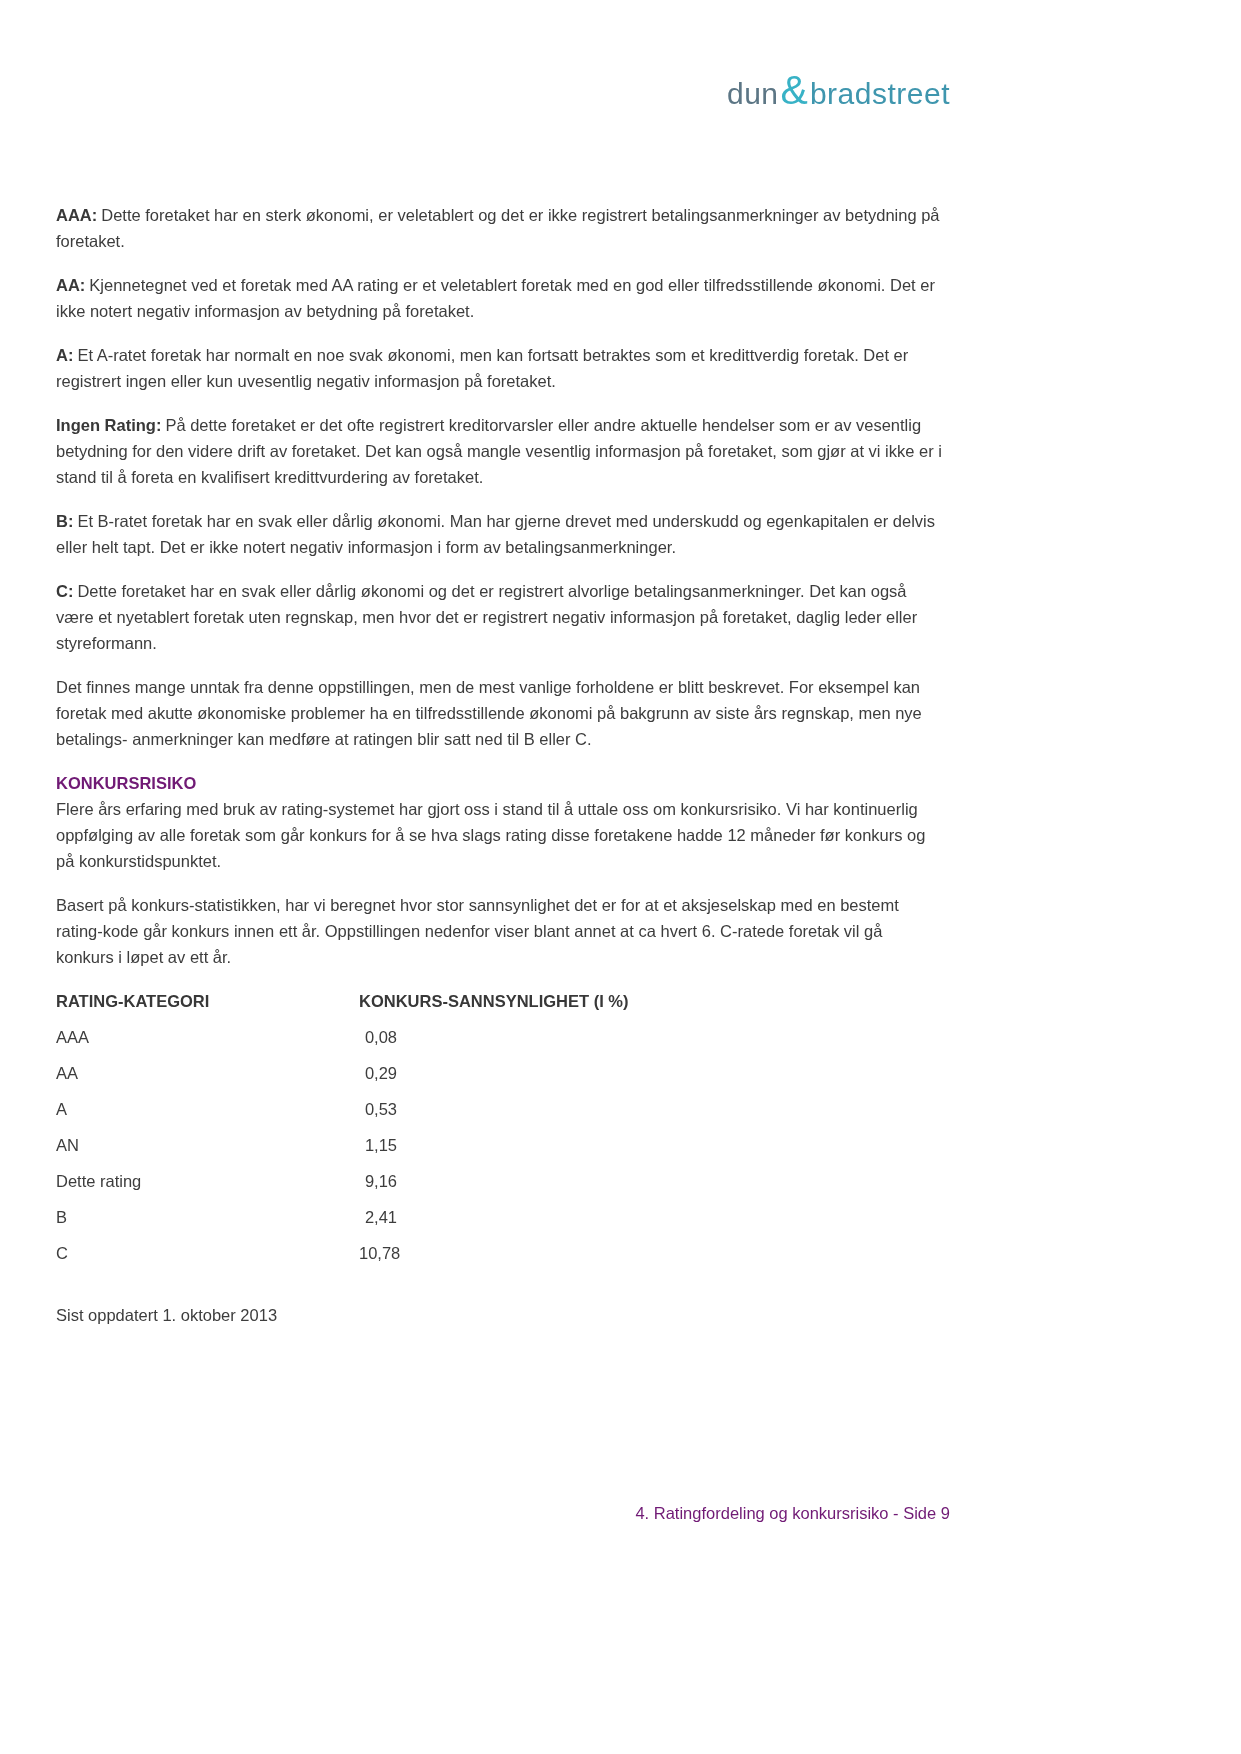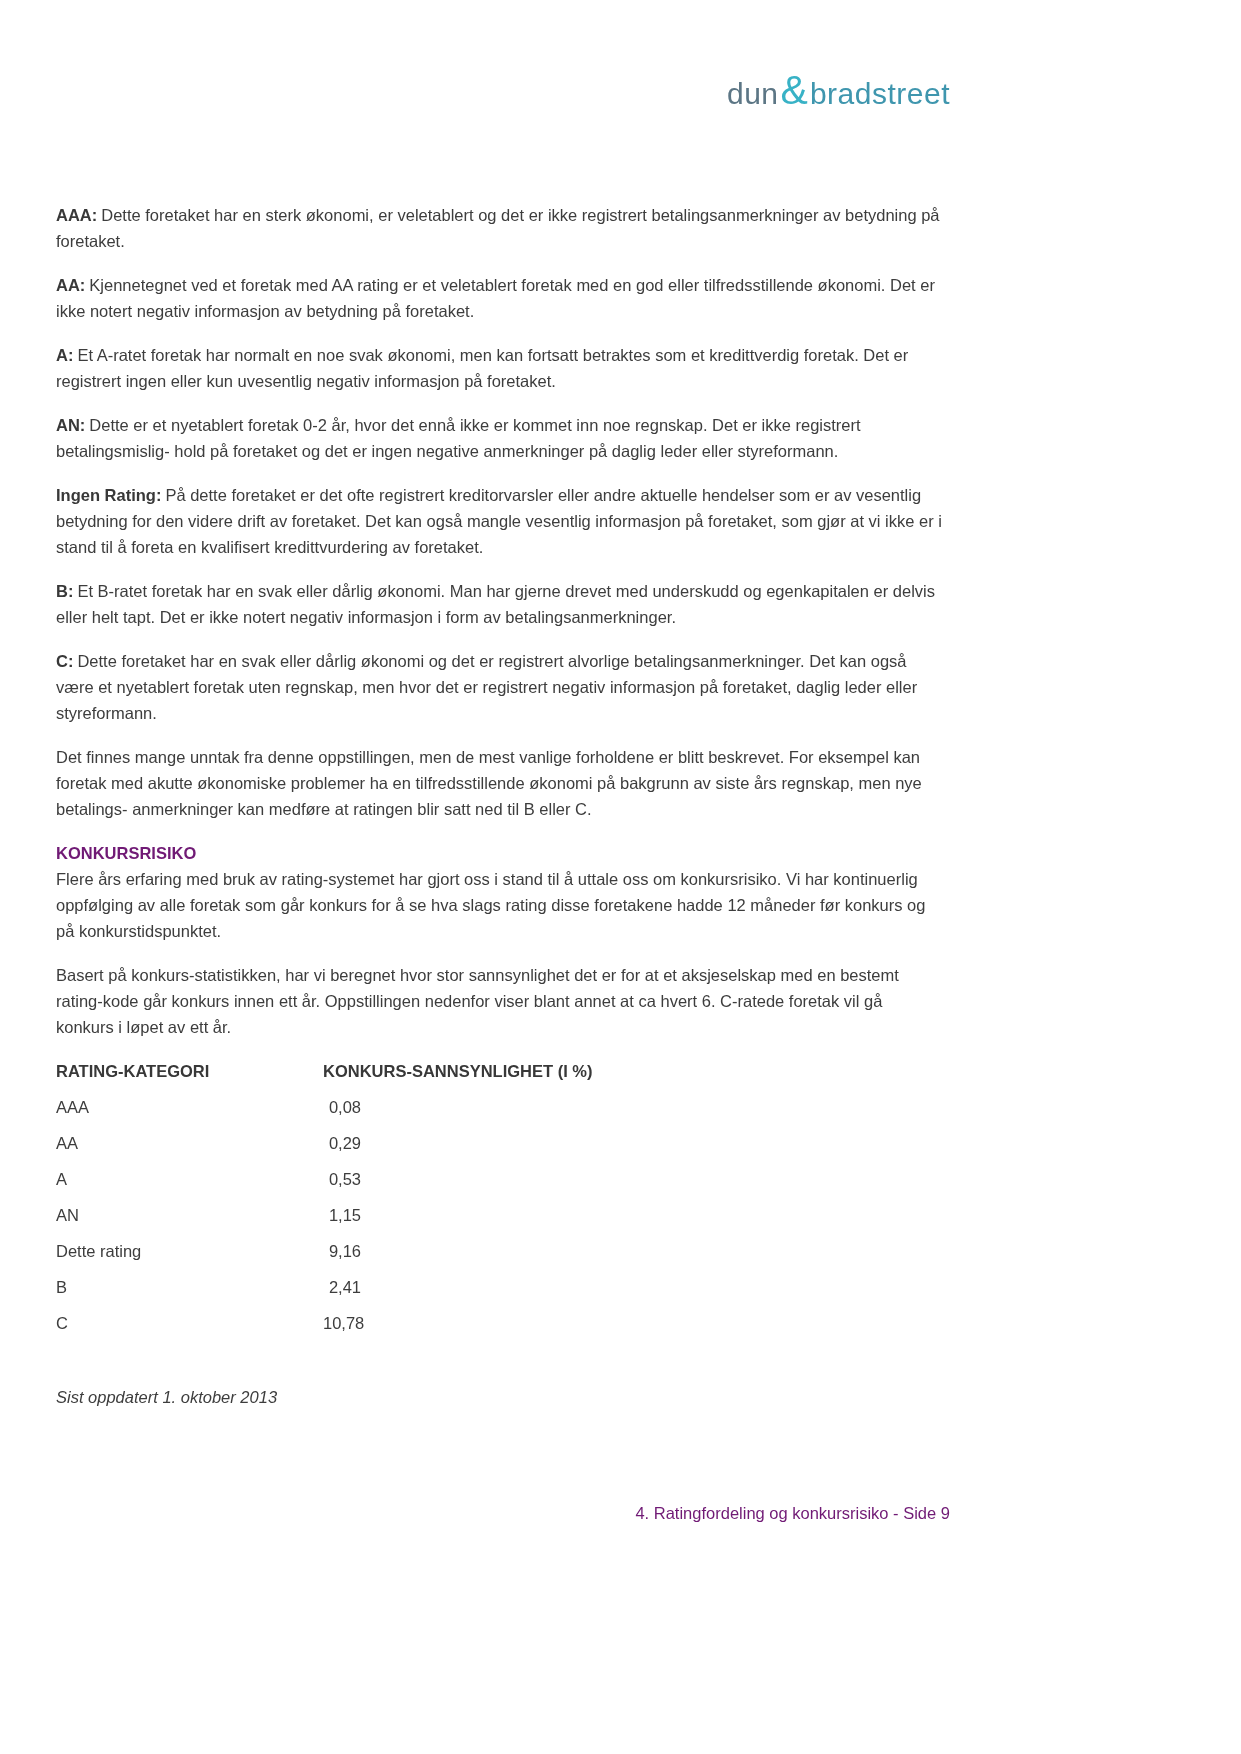--- a/index.html
+++ b/index.html
@@ -51,27 +51,26 @@
   }
   p.block { margin: 0 0 18px 0; }
   strong.lead { font-weight: bold; color: #383838; margin-right: 4px; }
   h2.section {
     font-size: 16.5px;
     line-height: 26px;
     font-weight: bold;
     color: #701a75;
   }
   .rating-table { margin-top: 14px; }
-  .trow { display: flex; margin-bottom: 10px; line-height: 26px; }
+  .trow { display: flex; margin-bottom: 10px; line-height: 26px; gap: 36px; }
   .thead { font-weight: bold; color: #383838; }
   .tcell-cat { width: 267px; }
   .tcell-val { width: 38px; text-align: right; }
   .updated {
-    margin-top: 48px;
-    font-style: italic;
+    margin-top: 36px;
   }
   .footer {
     position: absolute;
     top: 1500px;
     right: 291px;
     font-size: 16.5px;
     line-height: 26px;
     color: #701a75;
   }
 </style>
@@ -87,21 +86,20 @@
   </div>
 
   <div class="content">
 
     <p class="block"><strong class="lead">AAA:</strong><span>Dette foretaket har en sterk økonomi, er veletablert og det er ikke registrert betalingsanmerkninger av betydning på foretaket.</span></p>
 
     <p class="block"><strong class="lead">AA:</strong><span>Kjennetegnet ved et foretak med AA rating er et veletablert foretak med en god eller tilfredsstillende økonomi. Det er ikke notert negativ informasjon av betydning på foretaket.</span></p>
 
     <p class="block"><strong class="lead">A:</strong><span>Et A-ratet foretak har normalt en noe svak økonomi, men kan fortsatt betraktes som et kredittverdig foretak. Det er registrert ingen eller kun uvesentlig negativ informasjon på foretaket.</span></p>
 
-    <p class="block"><strong class="lead">AN:</strong><span>Dette er et nyetablert foretak 0-2 år, hvor det ennå ikke er kommet inn noe regnskap. Det er ikke registrert betalingsmislig- hold på foretaket og det er ingen negative anmerkninger på daglig leder eller styreformann.</span></p>
 
     <p class="block"><strong class="lead">Ingen Rating:</strong><span>På dette foretaket er det ofte registrert kreditorvarsler eller andre aktuelle hendelser som er av vesentlig betydning for den videre drift av foretaket. Det kan også mangle vesentlig informasjon på foretaket, som gjør at vi ikke er i stand til å foreta en kvalifisert kredittvurdering av foretaket.</span></p>
 
     <p class="block"><strong class="lead">B:</strong><span>Et B-ratet foretak har en svak eller dårlig økonomi. Man har gjerne drevet med underskudd og egenkapitalen er delvis eller helt tapt. Det er ikke notert negativ informasjon i form av betalingsanmerkninger.</span></p>
 
     <p class="block"><strong class="lead">C:</strong><span>Dette foretaket har en svak eller dårlig økonomi og det er registrert alvorlige betalingsanmerkninger. Det kan også være et nyetablert foretak uten regnskap, men hvor det er registrert negativ informasjon på foretaket, daglig leder eller styreformann.</span></p>
 
     <p class="block">Det finnes mange unntak fra denne oppstillingen, men de mest vanlige forholdene er blitt beskrevet. For eksempel kan foretak med akutte økonomiske problemer ha en tilfredsstillende økonomi på bakgrunn av siste års regnskap, men nye betalings- anmerkninger kan medføre at ratingen blir satt ned til B eller C.</p>
 
 

